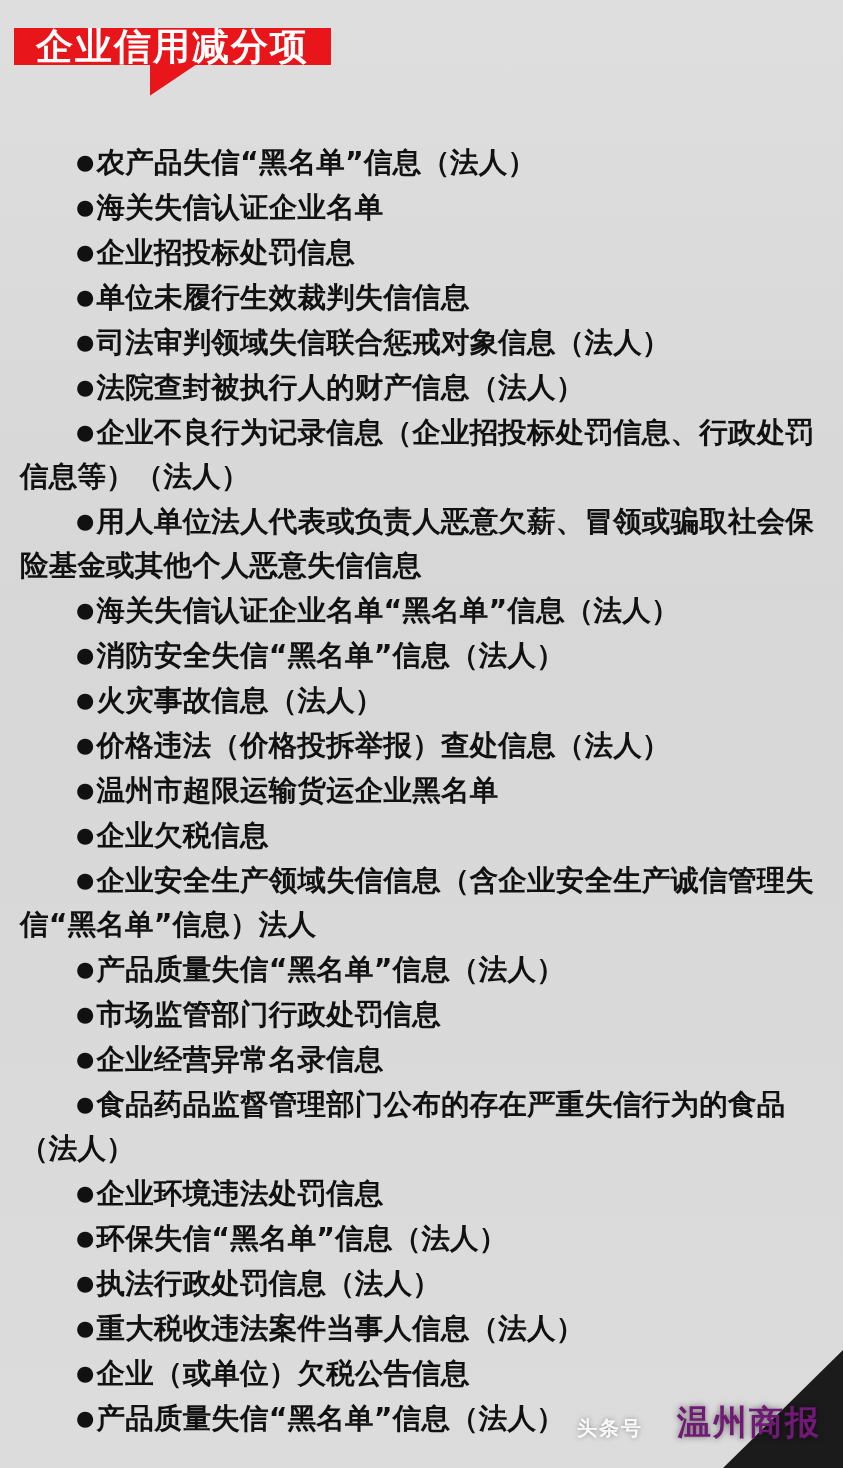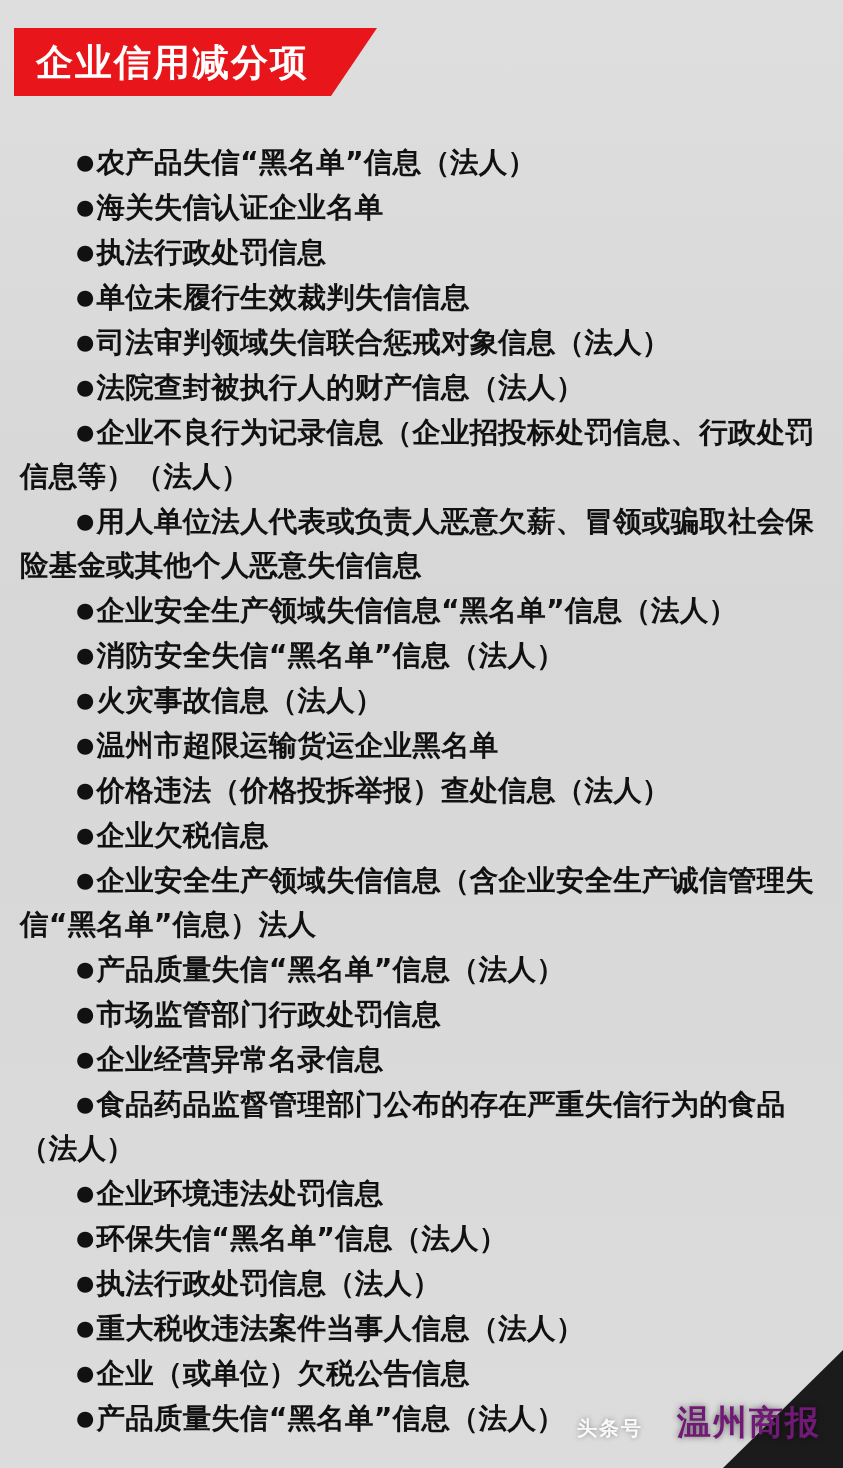--- a/index.html
+++ b/index.html
@@ -31,20 +31,21 @@
 
   
   .banner-wrap {
     position: absolute;
     top: 28px;
     left: 14px;
     height: 68px;
     display: flex;
     align-items: center;
     z-index: 3;
+    flex-direction: column;
   }
   .banner {
     background: #e8161a;
     display: flex;
     align-items: center;
     padding: 0 22px 0 22px;
     height: 68px;
   }
   .banner-title {
     color: #ffffff;
@@ -129,31 +130,31 @@
   <div class="banner-wrap">
     <div class="banner">
       <span class="banner-title">企业信用减分项</span>
     </div>
     <div class="banner-arrow"></div>
   </div>
 
   <div class="list">
     <div class="item"><span class="dot">●</span><span>农产品失信“黑名单”信息（法人）</span></div>
     <div class="item"><span class="dot">●</span><span>海关失信认证企业名单</span></div>
-    <div class="item"><span class="dot">●</span><span>执法行政处罚信息</span></div>
+    <div class="item"><span class="dot">●</span><span>企业招投标处罚信息</span></div>
     <div class="item"><span class="dot">●</span><span>单位未履行生效裁判失信信息</span></div>
     <div class="item"><span class="dot">●</span><span>司法审判领域失信联合惩戒对象信息（法人）</span></div>
     <div class="item"><span class="dot">●</span><span>法院查封被执行人的财产信息（法人）</span></div>
     <div class="item"><span class="dot">●</span><span>企业不良行为记录信息（企业招投标处罚信息、行政处罚信息等）（法人）</span></div>
     <div class="item"><span class="dot">●</span><span>用人单位法人代表或负责人恶意欠薪、冒领或骗取社会保险基金或其他个人恶意失信信息</span></div>
-    <div class="item"><span class="dot">●</span><span>企业安全生产领域失信信息“黑名单”信息（法人）</span></div>
+    <div class="item"><span class="dot">●</span><span>海关失信认证企业名单“黑名单”信息（法人）</span></div>
     <div class="item"><span class="dot">●</span><span>消防安全失信“黑名单”信息（法人）</span></div>
     <div class="item"><span class="dot">●</span><span>火灾事故信息（法人）</span></div>
+    <div class="item"><span class="dot">●</span><span>价格违法（价格投拆举报）查处信息（法人）</span></div>
     <div class="item"><span class="dot">●</span><span>温州市超限运输货运企业黑名单</span></div>
-    <div class="item"><span class="dot">●</span><span>价格违法（价格投拆举报）查处信息（法人）</span></div>
     <div class="item"><span class="dot">●</span><span>企业欠税信息</span></div>
     <div class="item"><span class="dot">●</span><span>企业安全生产领域失信信息（含企业安全生产诚信管理失信“黑名单”信息）法人</span></div>
     <div class="item"><span class="dot">●</span><span>产品质量失信“黑名单”信息（法人）</span></div>
     <div class="item"><span class="dot">●</span><span>市场监管部门行政处罚信息</span></div>
     <div class="item"><span class="dot">●</span><span>企业经营异常名录信息</span></div>
     <div class="item"><span class="dot">●</span><span>食品药品监督管理部门公布的存在严重失信行为的食品（法人）</span></div>
     <div class="item"><span class="dot">●</span><span>企业环境违法处罚信息</span></div>
     <div class="item"><span class="dot">●</span><span>环保失信“黑名单”信息（法人）</span></div>
     <div class="item"><span class="dot">●</span><span>执法行政处罚信息（法人）</span></div>
     <div class="item"><span class="dot">●</span><span>重大税收违法案件当事人信息（法人）</span></div>

